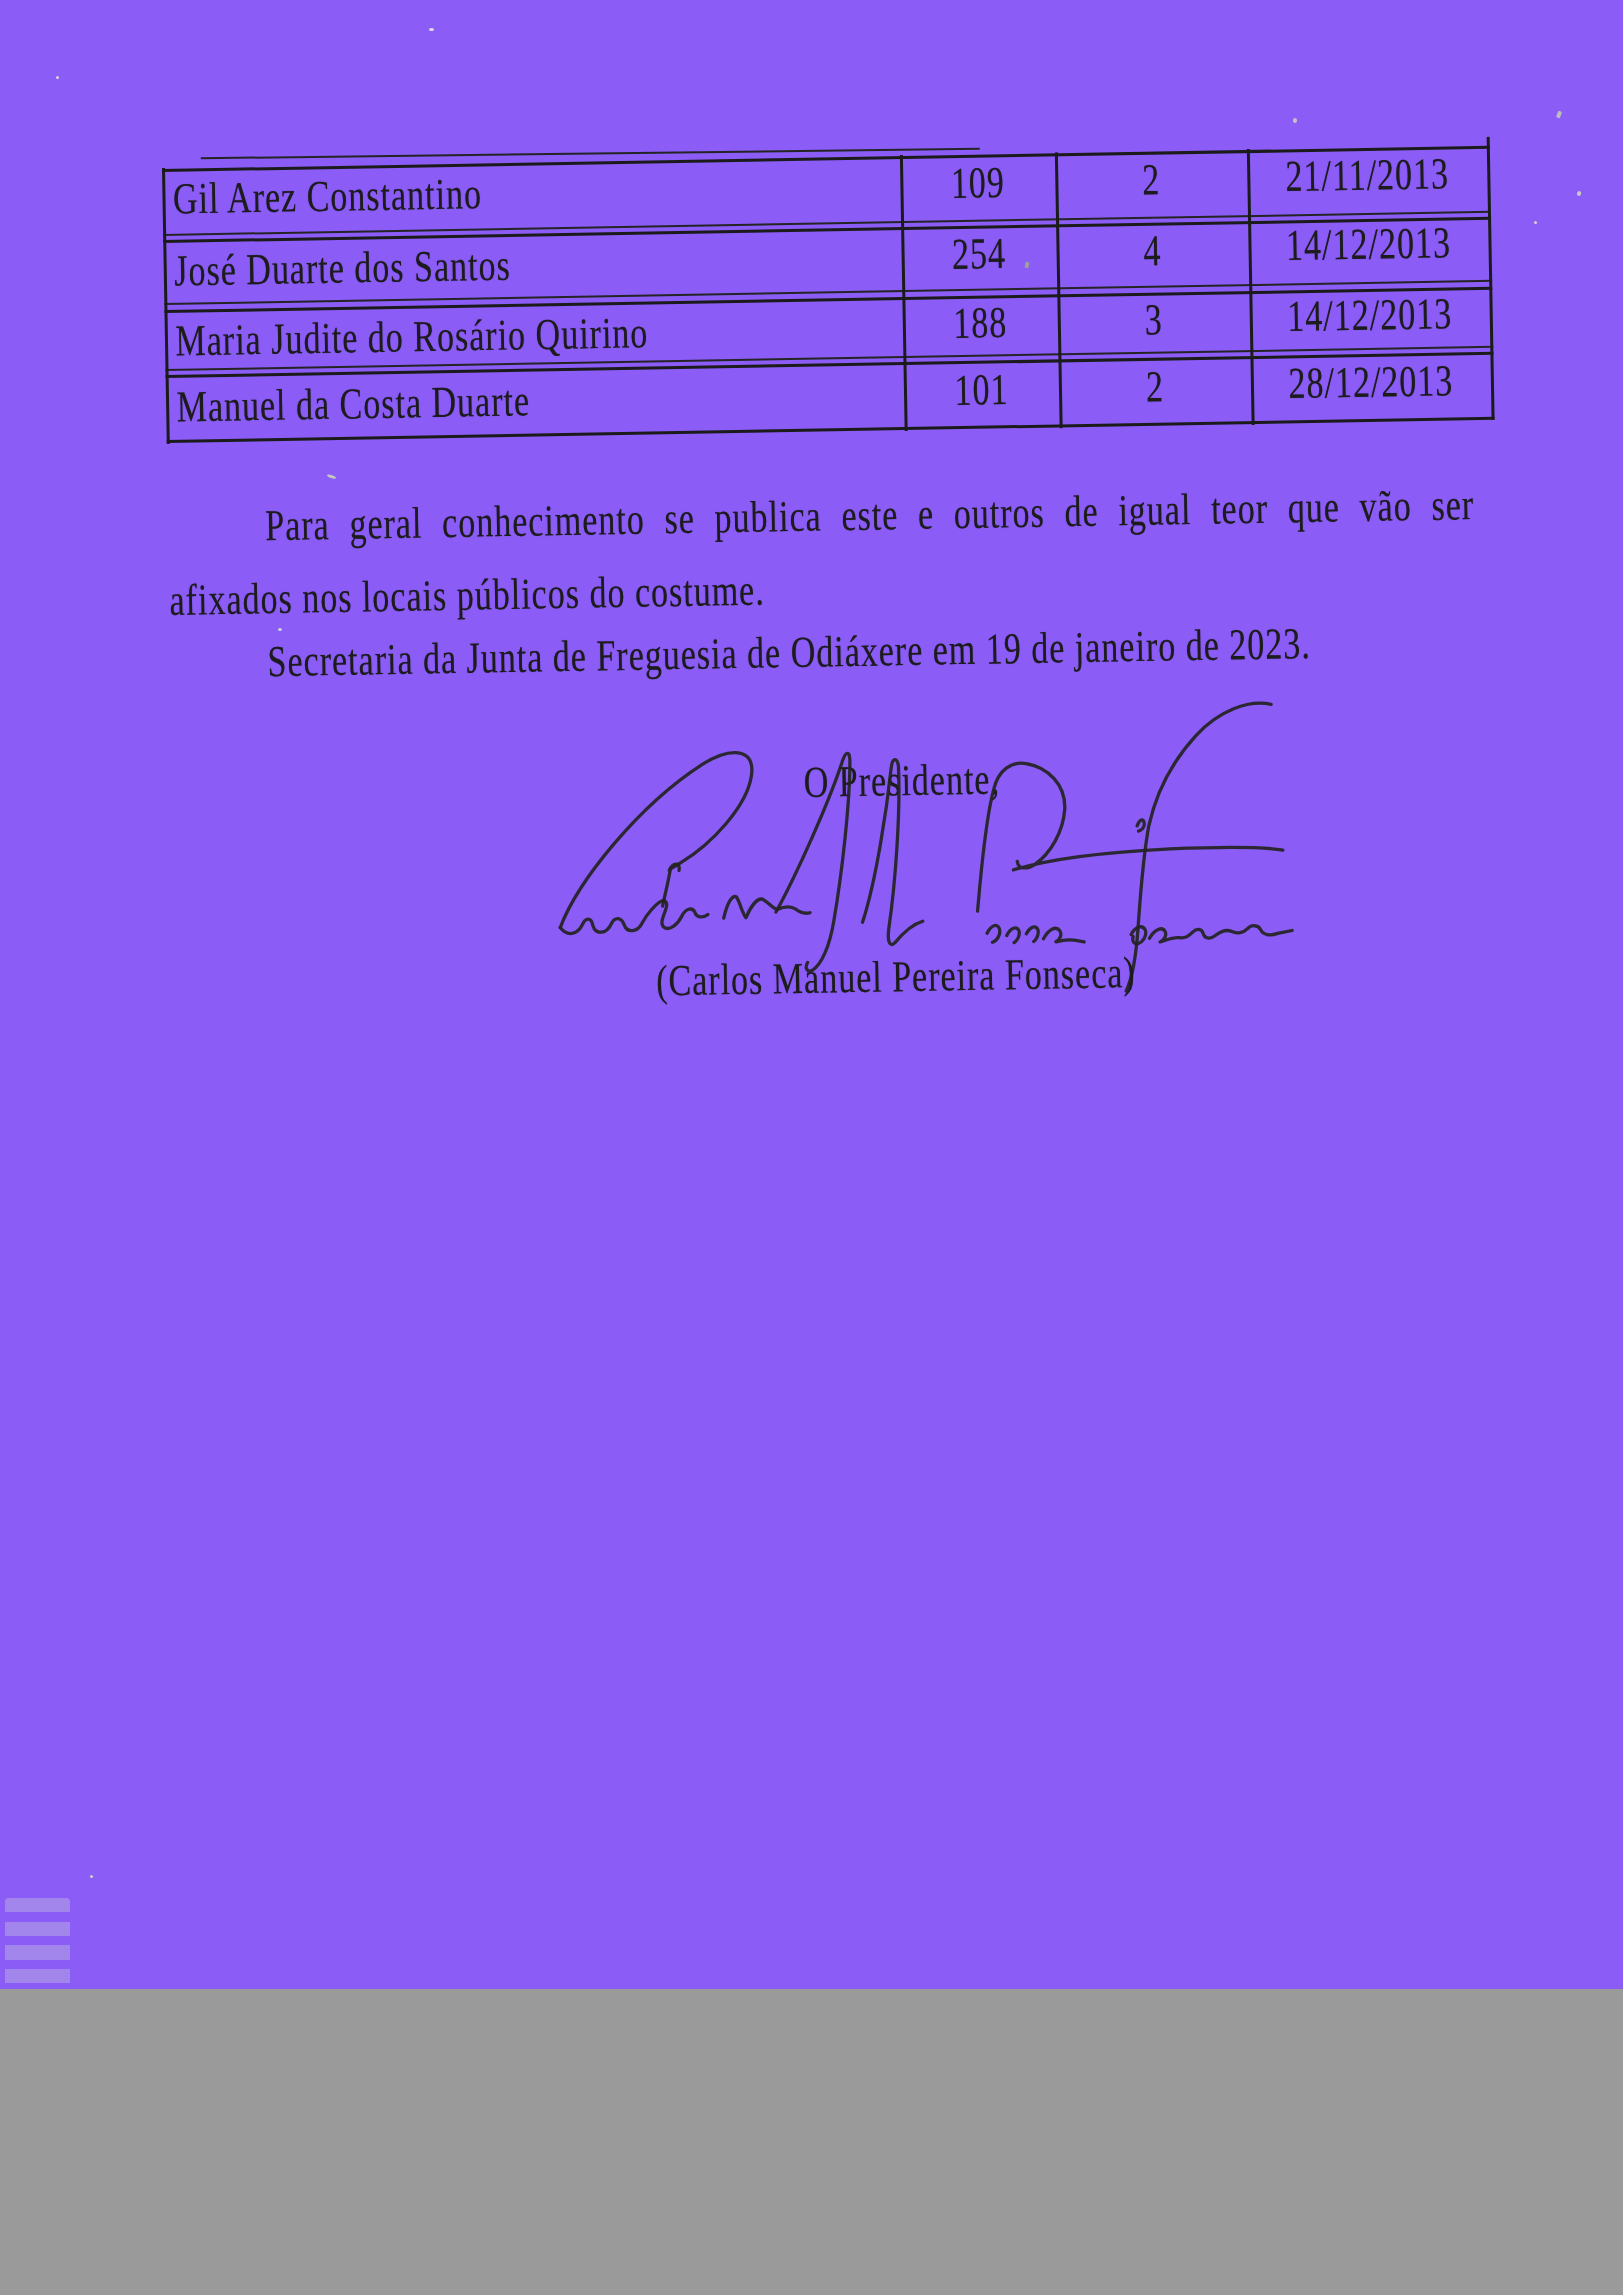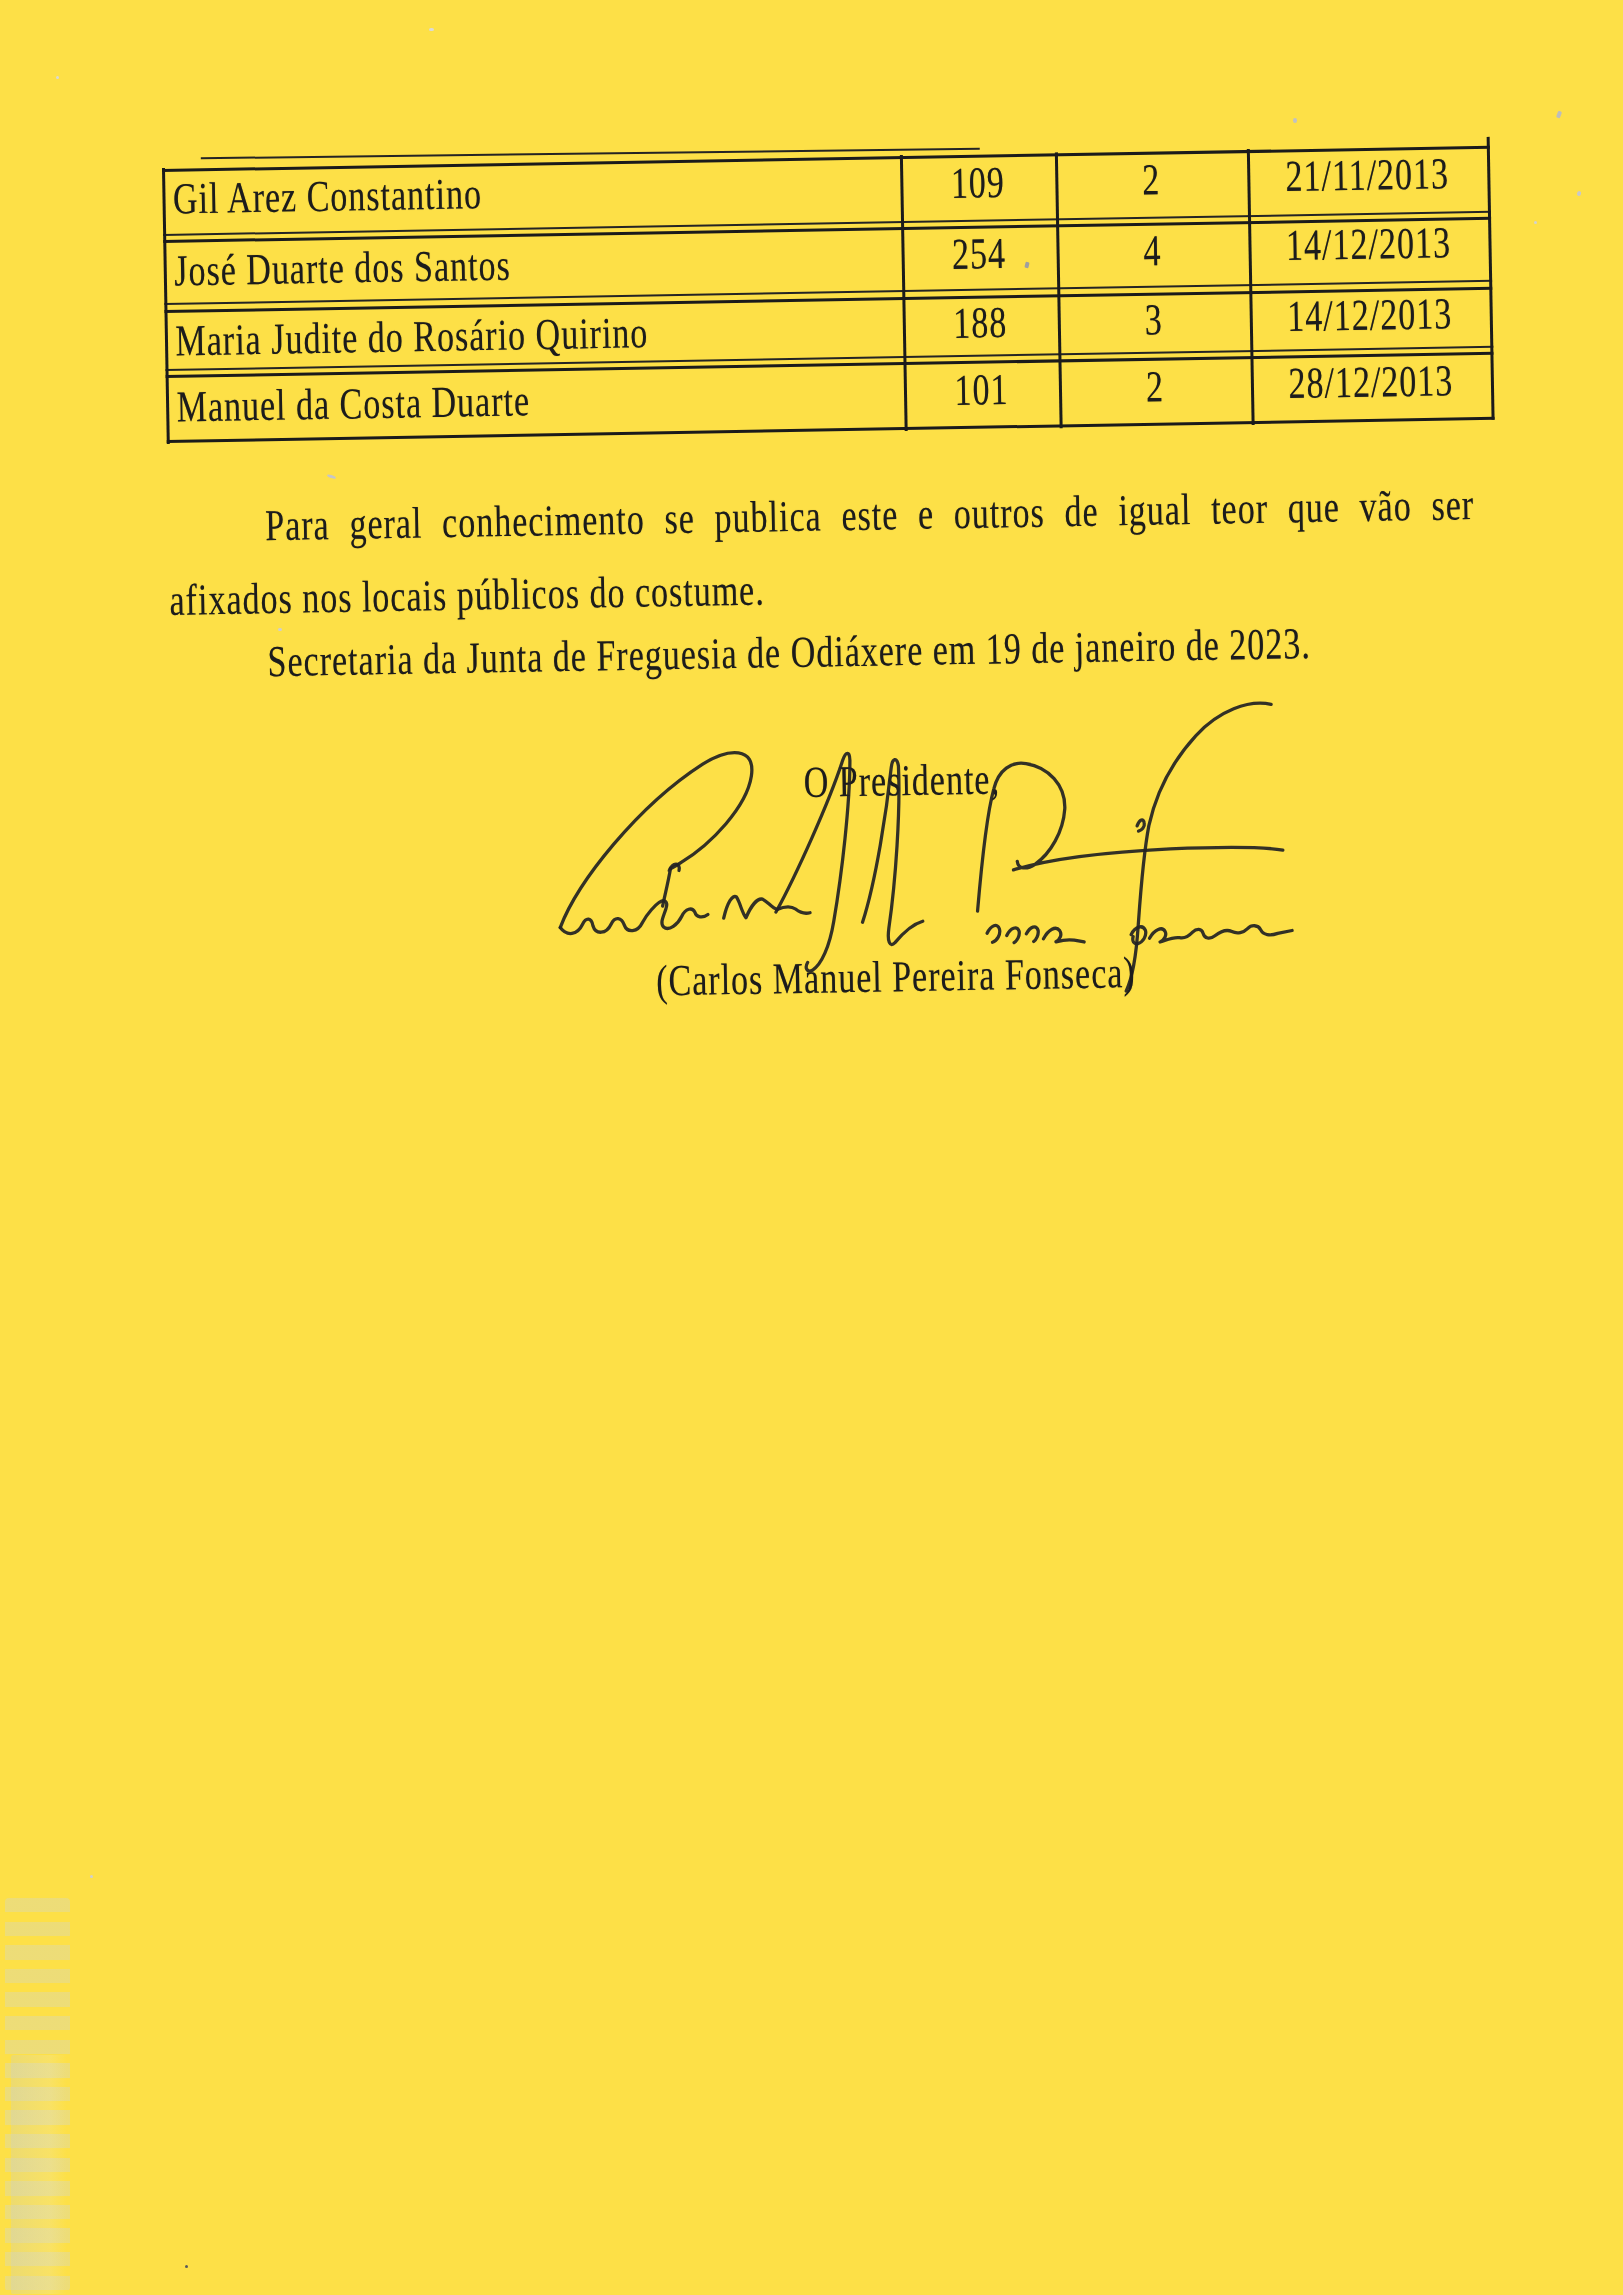--- a/index.html
+++ b/index.html
@@ -1,19 +1,19 @@
 <!DOCTYPE html>
 <html style="font-size:10.5px"><head>
 <meta charset="utf-8">
 <style>
   html,body{margin:0;padding:0;background:#9a9a9a;}
   .page{
     position:relative;
-    width:1623px;height:2295px;
-    background:#fde047;
+    width:1623px;height:1989px;
+    background:#8b5cf6;
     overflow:hidden;
     font-family:"Liberation Serif", serif;
     color:#1c1c1c;
   }
   
   .scan{
     position:absolute;left:162px;top:169px;width:1329px;height:1047px;
     transform:rotate(-1deg);
     transform-origin:0 0;
   }

